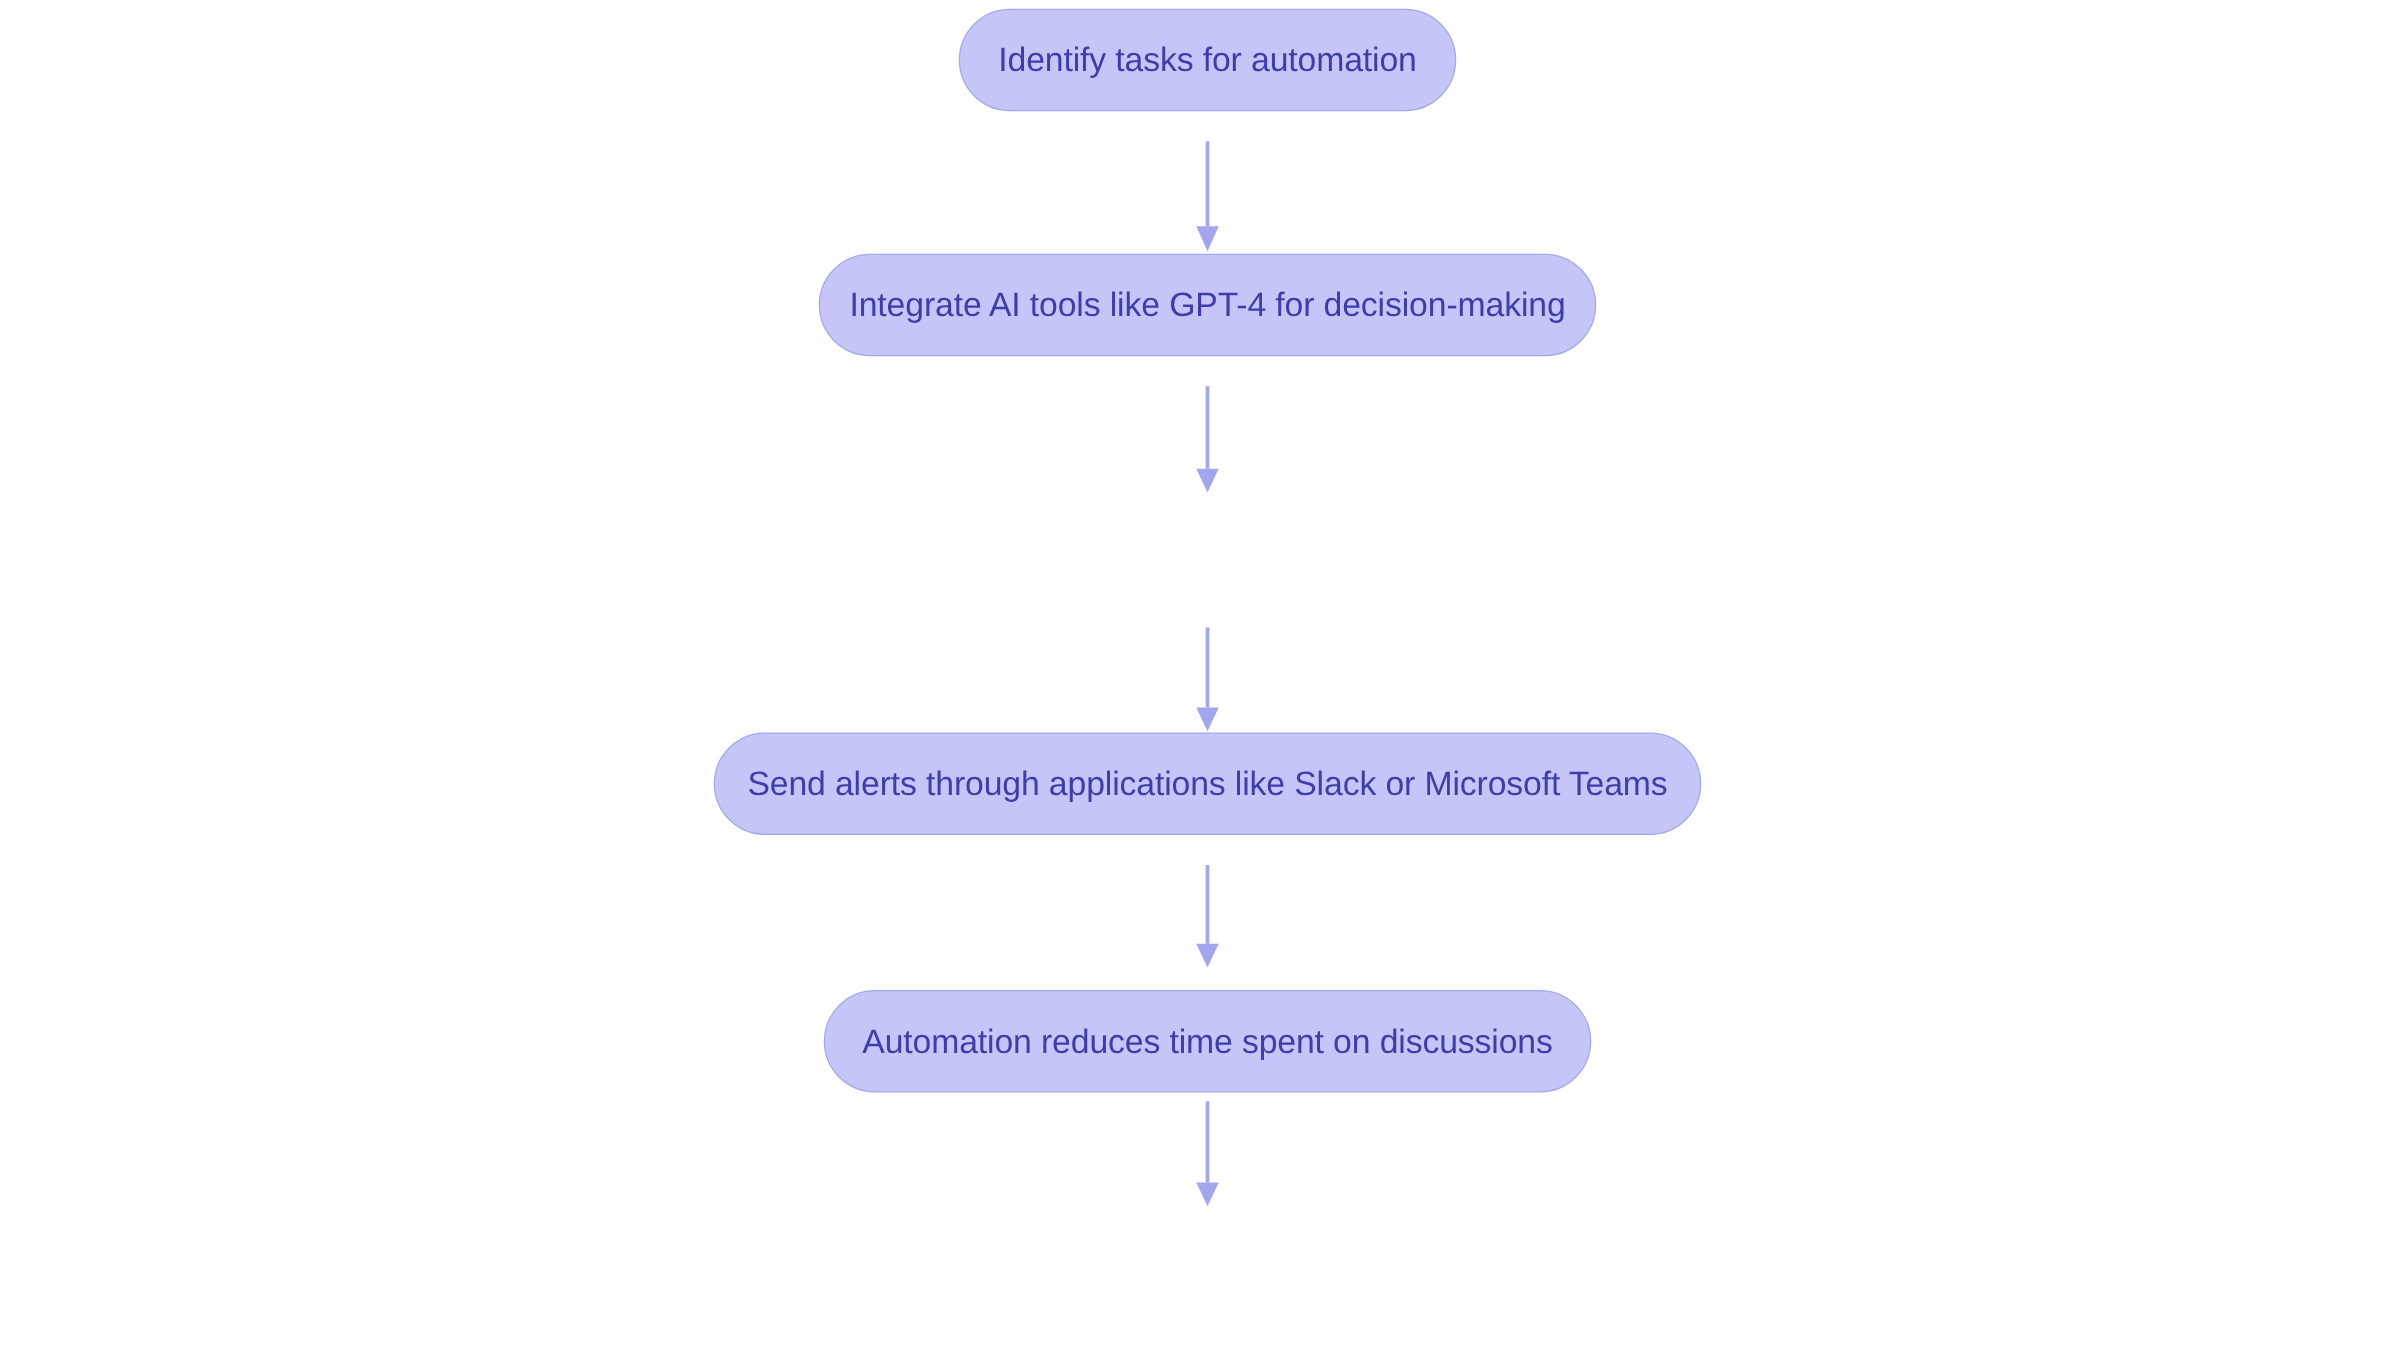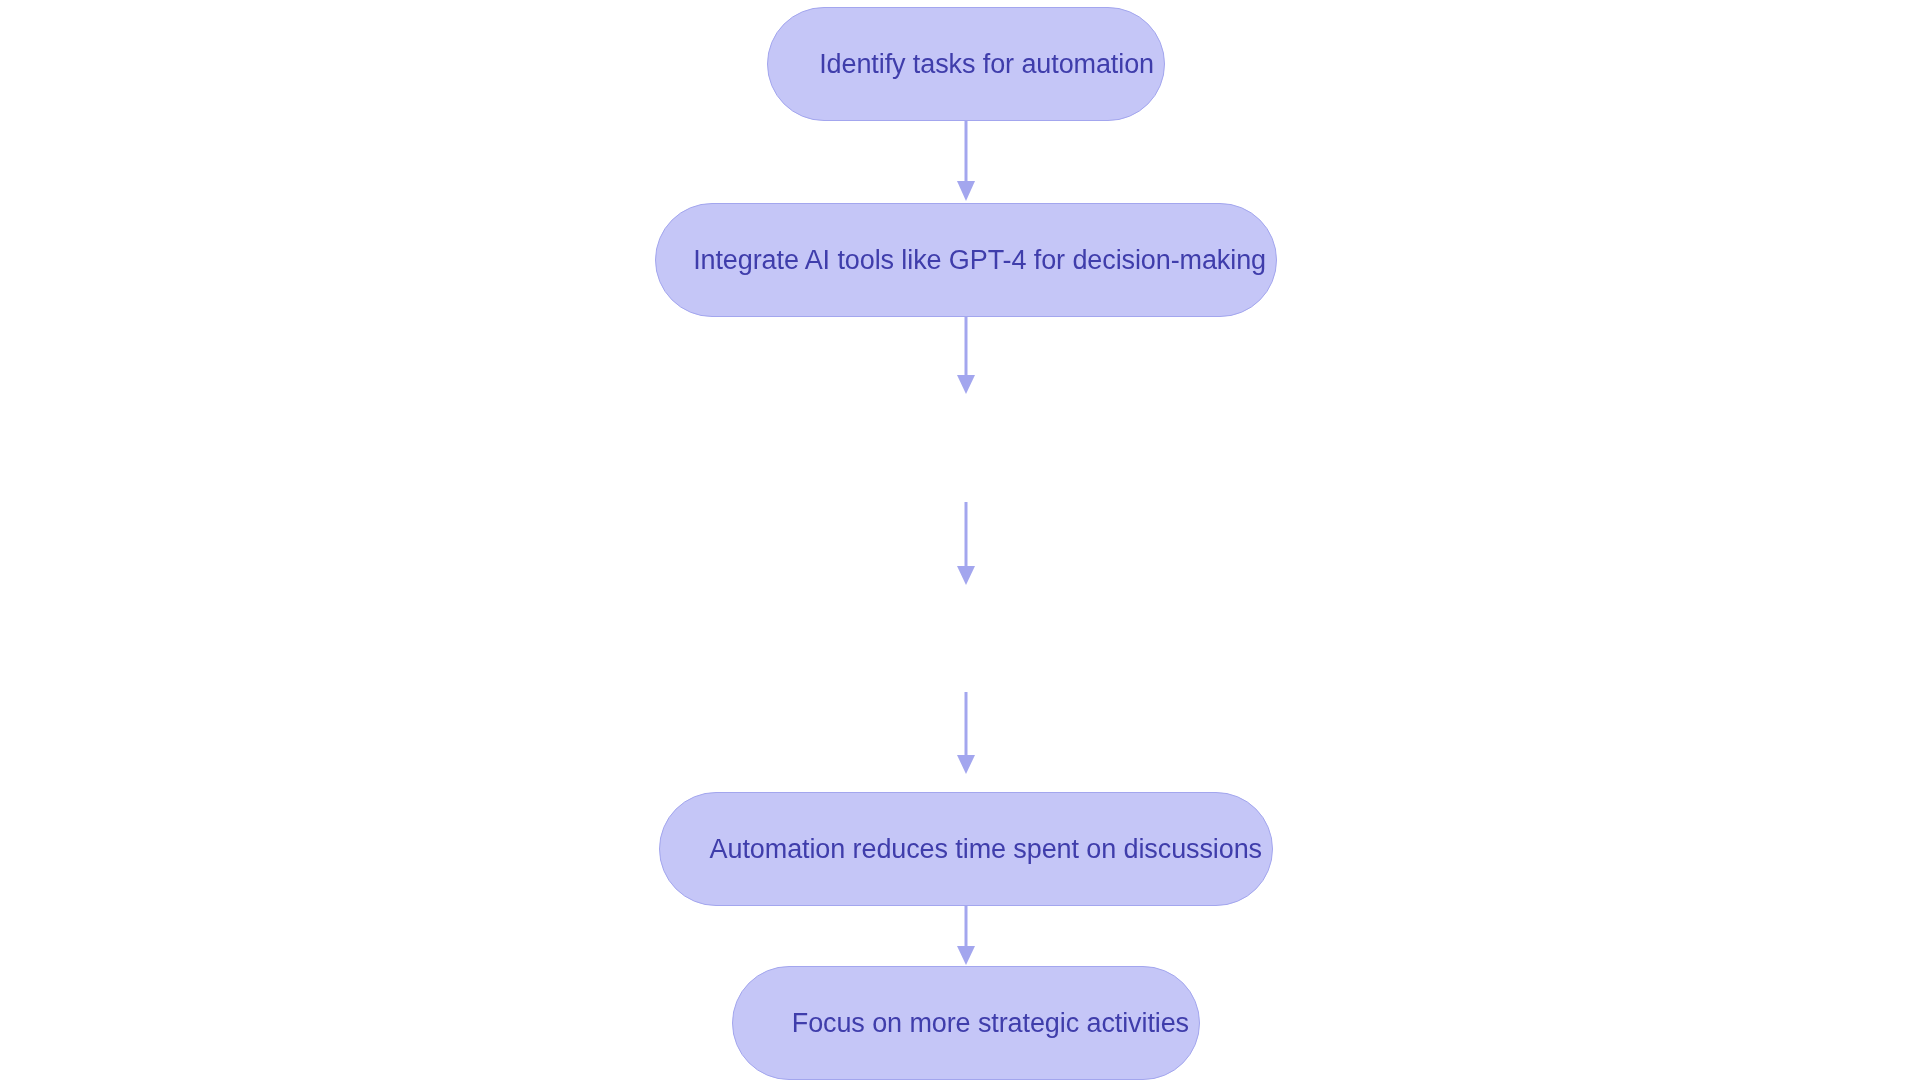--- a/index.html
+++ b/index.html
@@ -20,27 +20,27 @@
     width: 1920px;
     height: 1080px;
     background: #ffffff;
   }
 
   .flow-node {
     position: absolute;
     box-sizing: border-box;
     display: flex;
     align-items: center;
-    justify-content: flex-end;
+    justify-content: center;
     background: #c5c6f7;
     border: 1.6px solid #a3a6ee;
     border-radius: 999px;
     transform: translateX(-50%);
     left: 966px;
-    height: 114px;
+    height: 82px;
   }
 
   .flow-node-label {
     color: #3f3dab;
     font-family: "Liberation Sans", sans-serif;
     font-size: 27px;
     font-weight: 400;
     letter-spacing: -0.1px;
     line-height: 1.2;
     white-space: nowrap;
@@ -104,22 +104,22 @@
 
   <div class="flow-node" style="top:7px; width:398px;">
     <span class="flow-node-label">Identify tasks for automation</span>
   </div>
 
   <div class="flow-node" style="top:203px; width:622px;">
     <span class="flow-node-label">Integrate AI tools like GPT-4 for decision-making</span>
   </div>
 
 
+  <div class="flow-node" style="top:586px; width:790px;">
+    <span class="flow-node-label">Send alerts through applications like Slack or Microsoft Teams</span>
+  </div>
 
   <div class="flow-node" style="top:792px; width:614px;">
     <span class="flow-node-label">Automation reduces time spent on discussions</span>
   </div>
 
-  <div class="flow-node" style="top:966px; width:468px;">
-    <span class="flow-node-label">Focus on more strategic activities</span>
-  </div>
 
 </div>
 
 </body></html>

